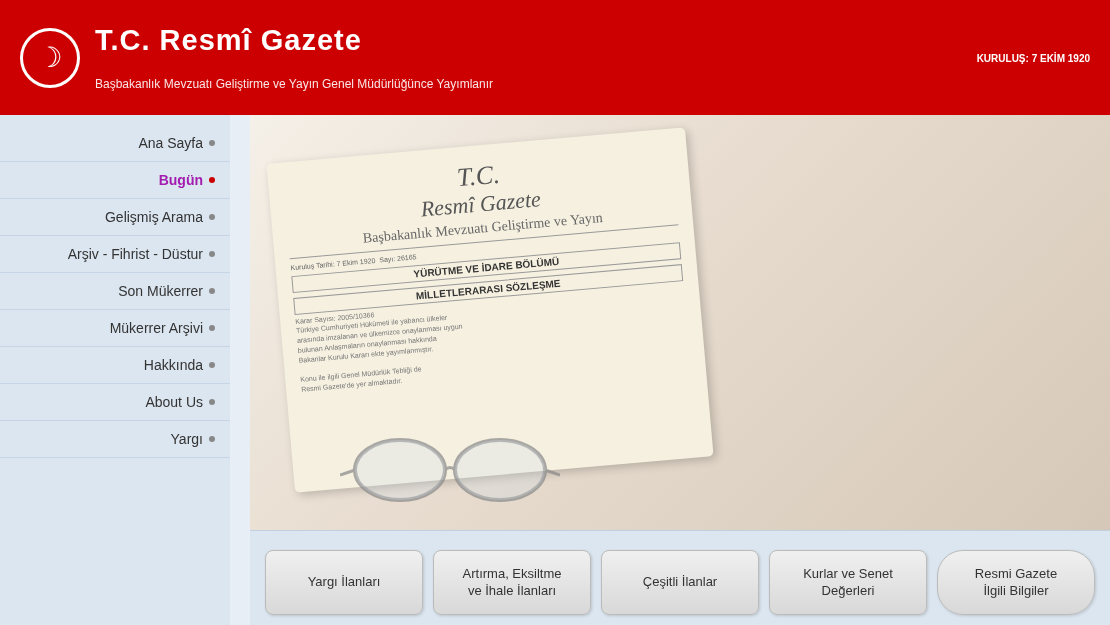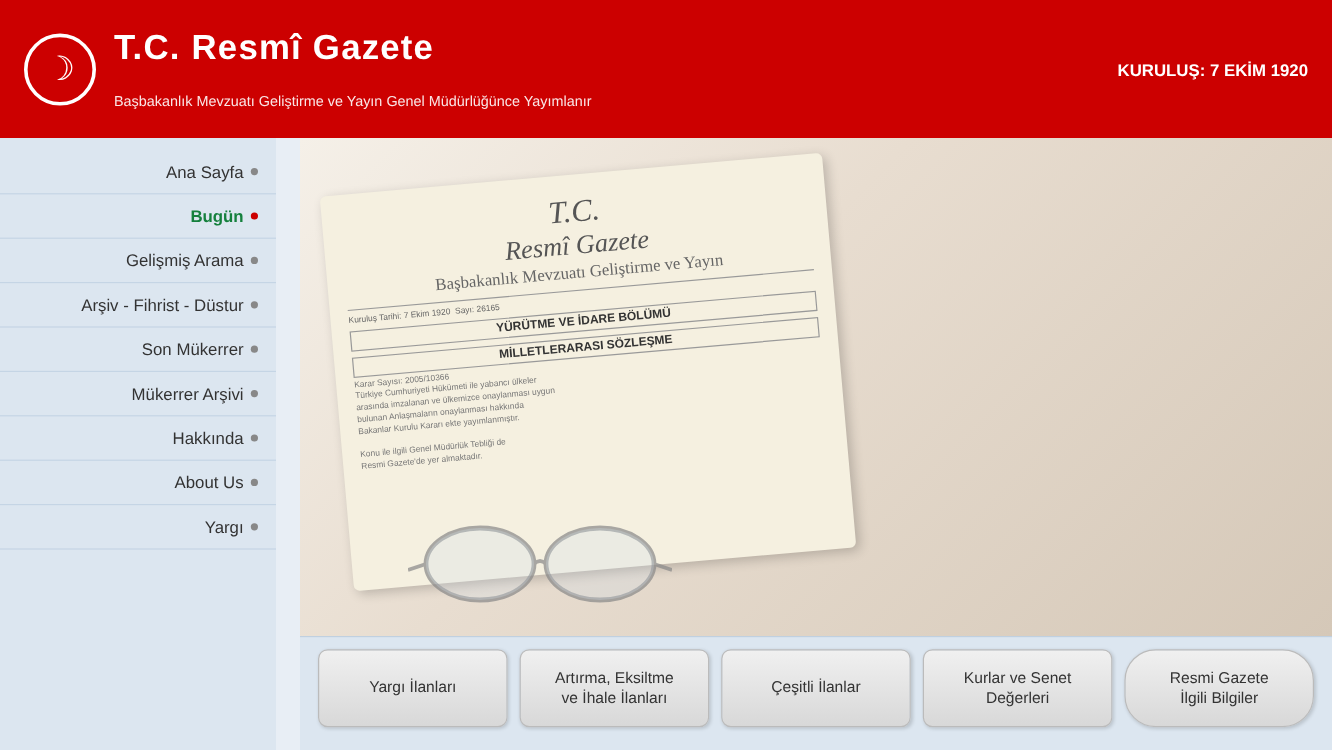--- a/index.html
+++ b/index.html
@@ -45,21 +45,21 @@
       font-weight: bold;
       letter-spacing: 1px;
     }
     .header-subtitle {
       font-size: 12px;
       opacity: 0.9;
       margin-top: 20px;
     }
     .header-kuruluş {
       color: white;
-      font-size: 14px;
+      font-size: 10px;
       font-weight: bold;
       position: absolute;
       right: 20px;
       top: 50%;
       transform: translateY(-50%);
       white-space: nowrap;
     }
 
     
     .main-container {
@@ -80,21 +80,21 @@
       align-items: center;
       justify-content: flex-end;
       padding: 10px 15px;
       cursor: pointer;
       color: #333;
       font-size: 14px;
       border-bottom: 1px solid #c5d5e5;
       gap: 6px;
     }
     .sidebar-item.active {
-      color: #15803d;
+      color: #a21caf;
       font-weight: bold;
     }
     .sidebar-dot {
       width: 6px;
       height: 6px;
       background: #888;
       border-radius: 50%;
       flex-shrink: 0;
     }
     .sidebar-item.active .sidebar-dot {
@@ -176,21 +176,21 @@
       margin: 5px 0 2px;
       border: 1px solid #999;
       padding: 2px;
     }
 
     
     .bottom-buttons {
       height: 95px;
       background: #dce6f0;
       display: flex;
-      align-items: flex-start;
+      align-items: flex-end;
       padding: 10px 15px;
       gap: 10px;
       border-top: 1px solid #c0d0e0;
     }
     .bottom-btn {
       background: linear-gradient(180deg, #f0f0f0 0%, #d8d8d8 100%);
       border: 1px solid #bbb;
       border-radius: 8px;
       padding: 12px 15px;
       font-size: 13px;

